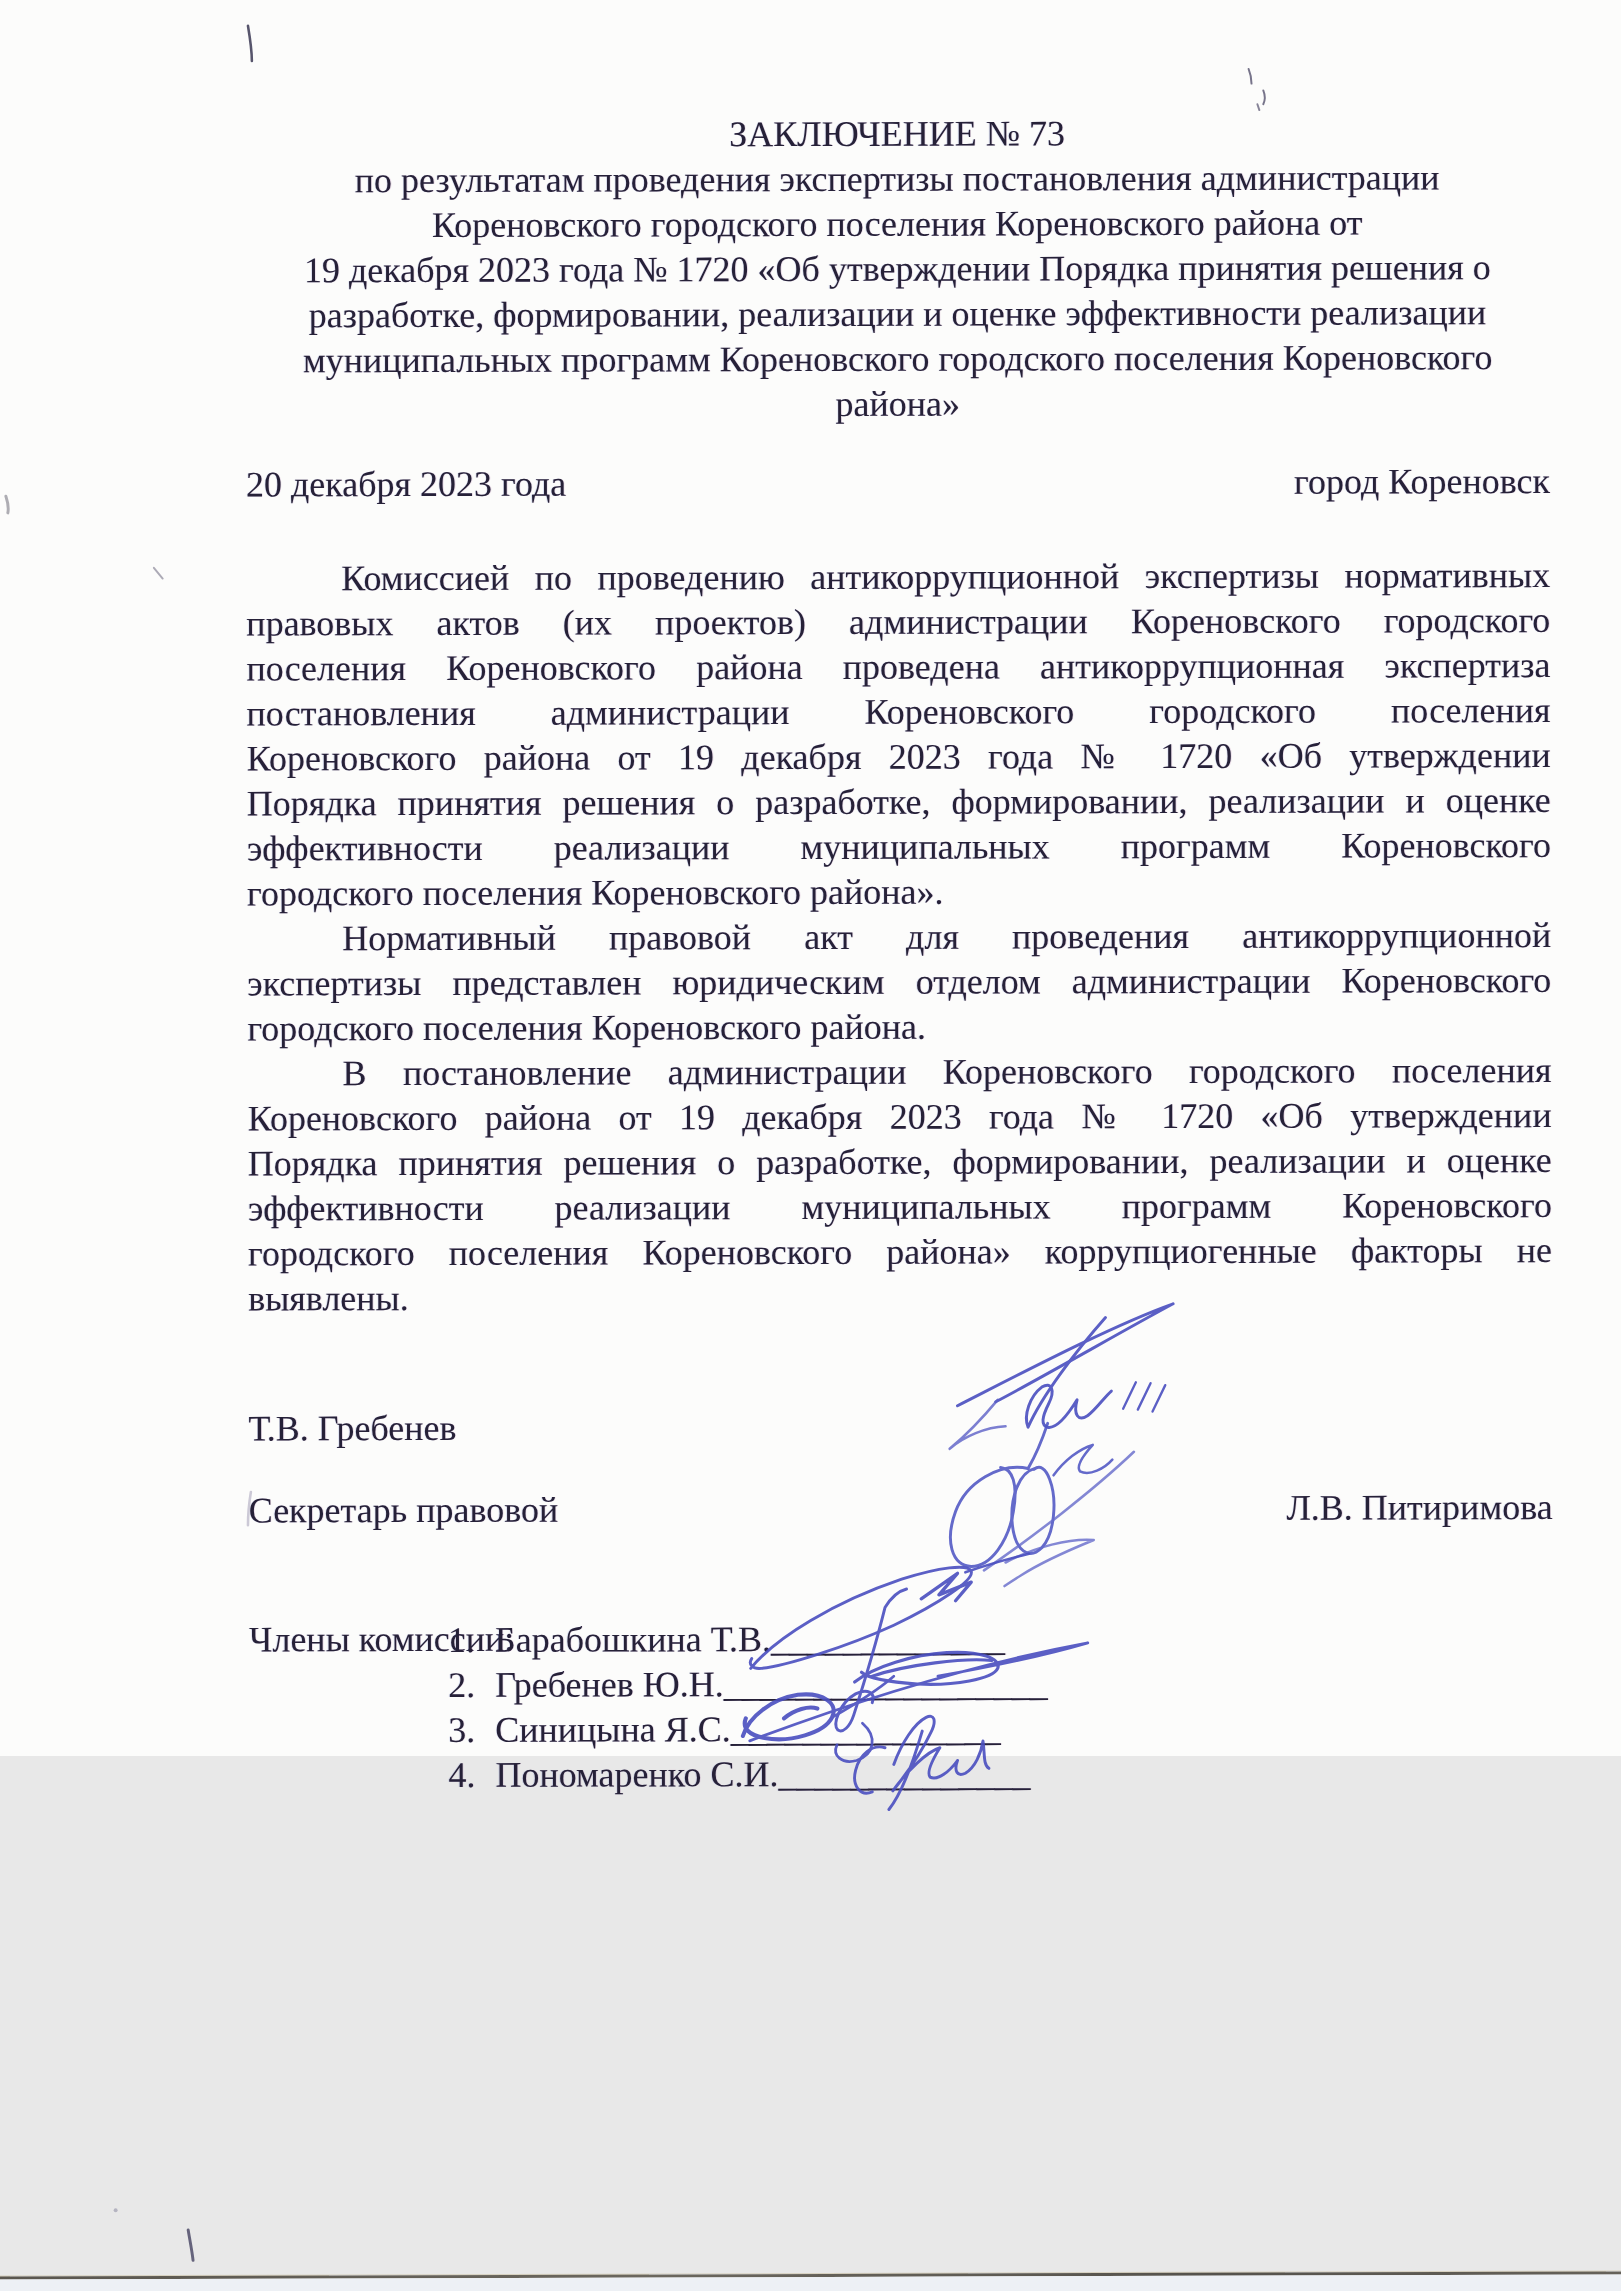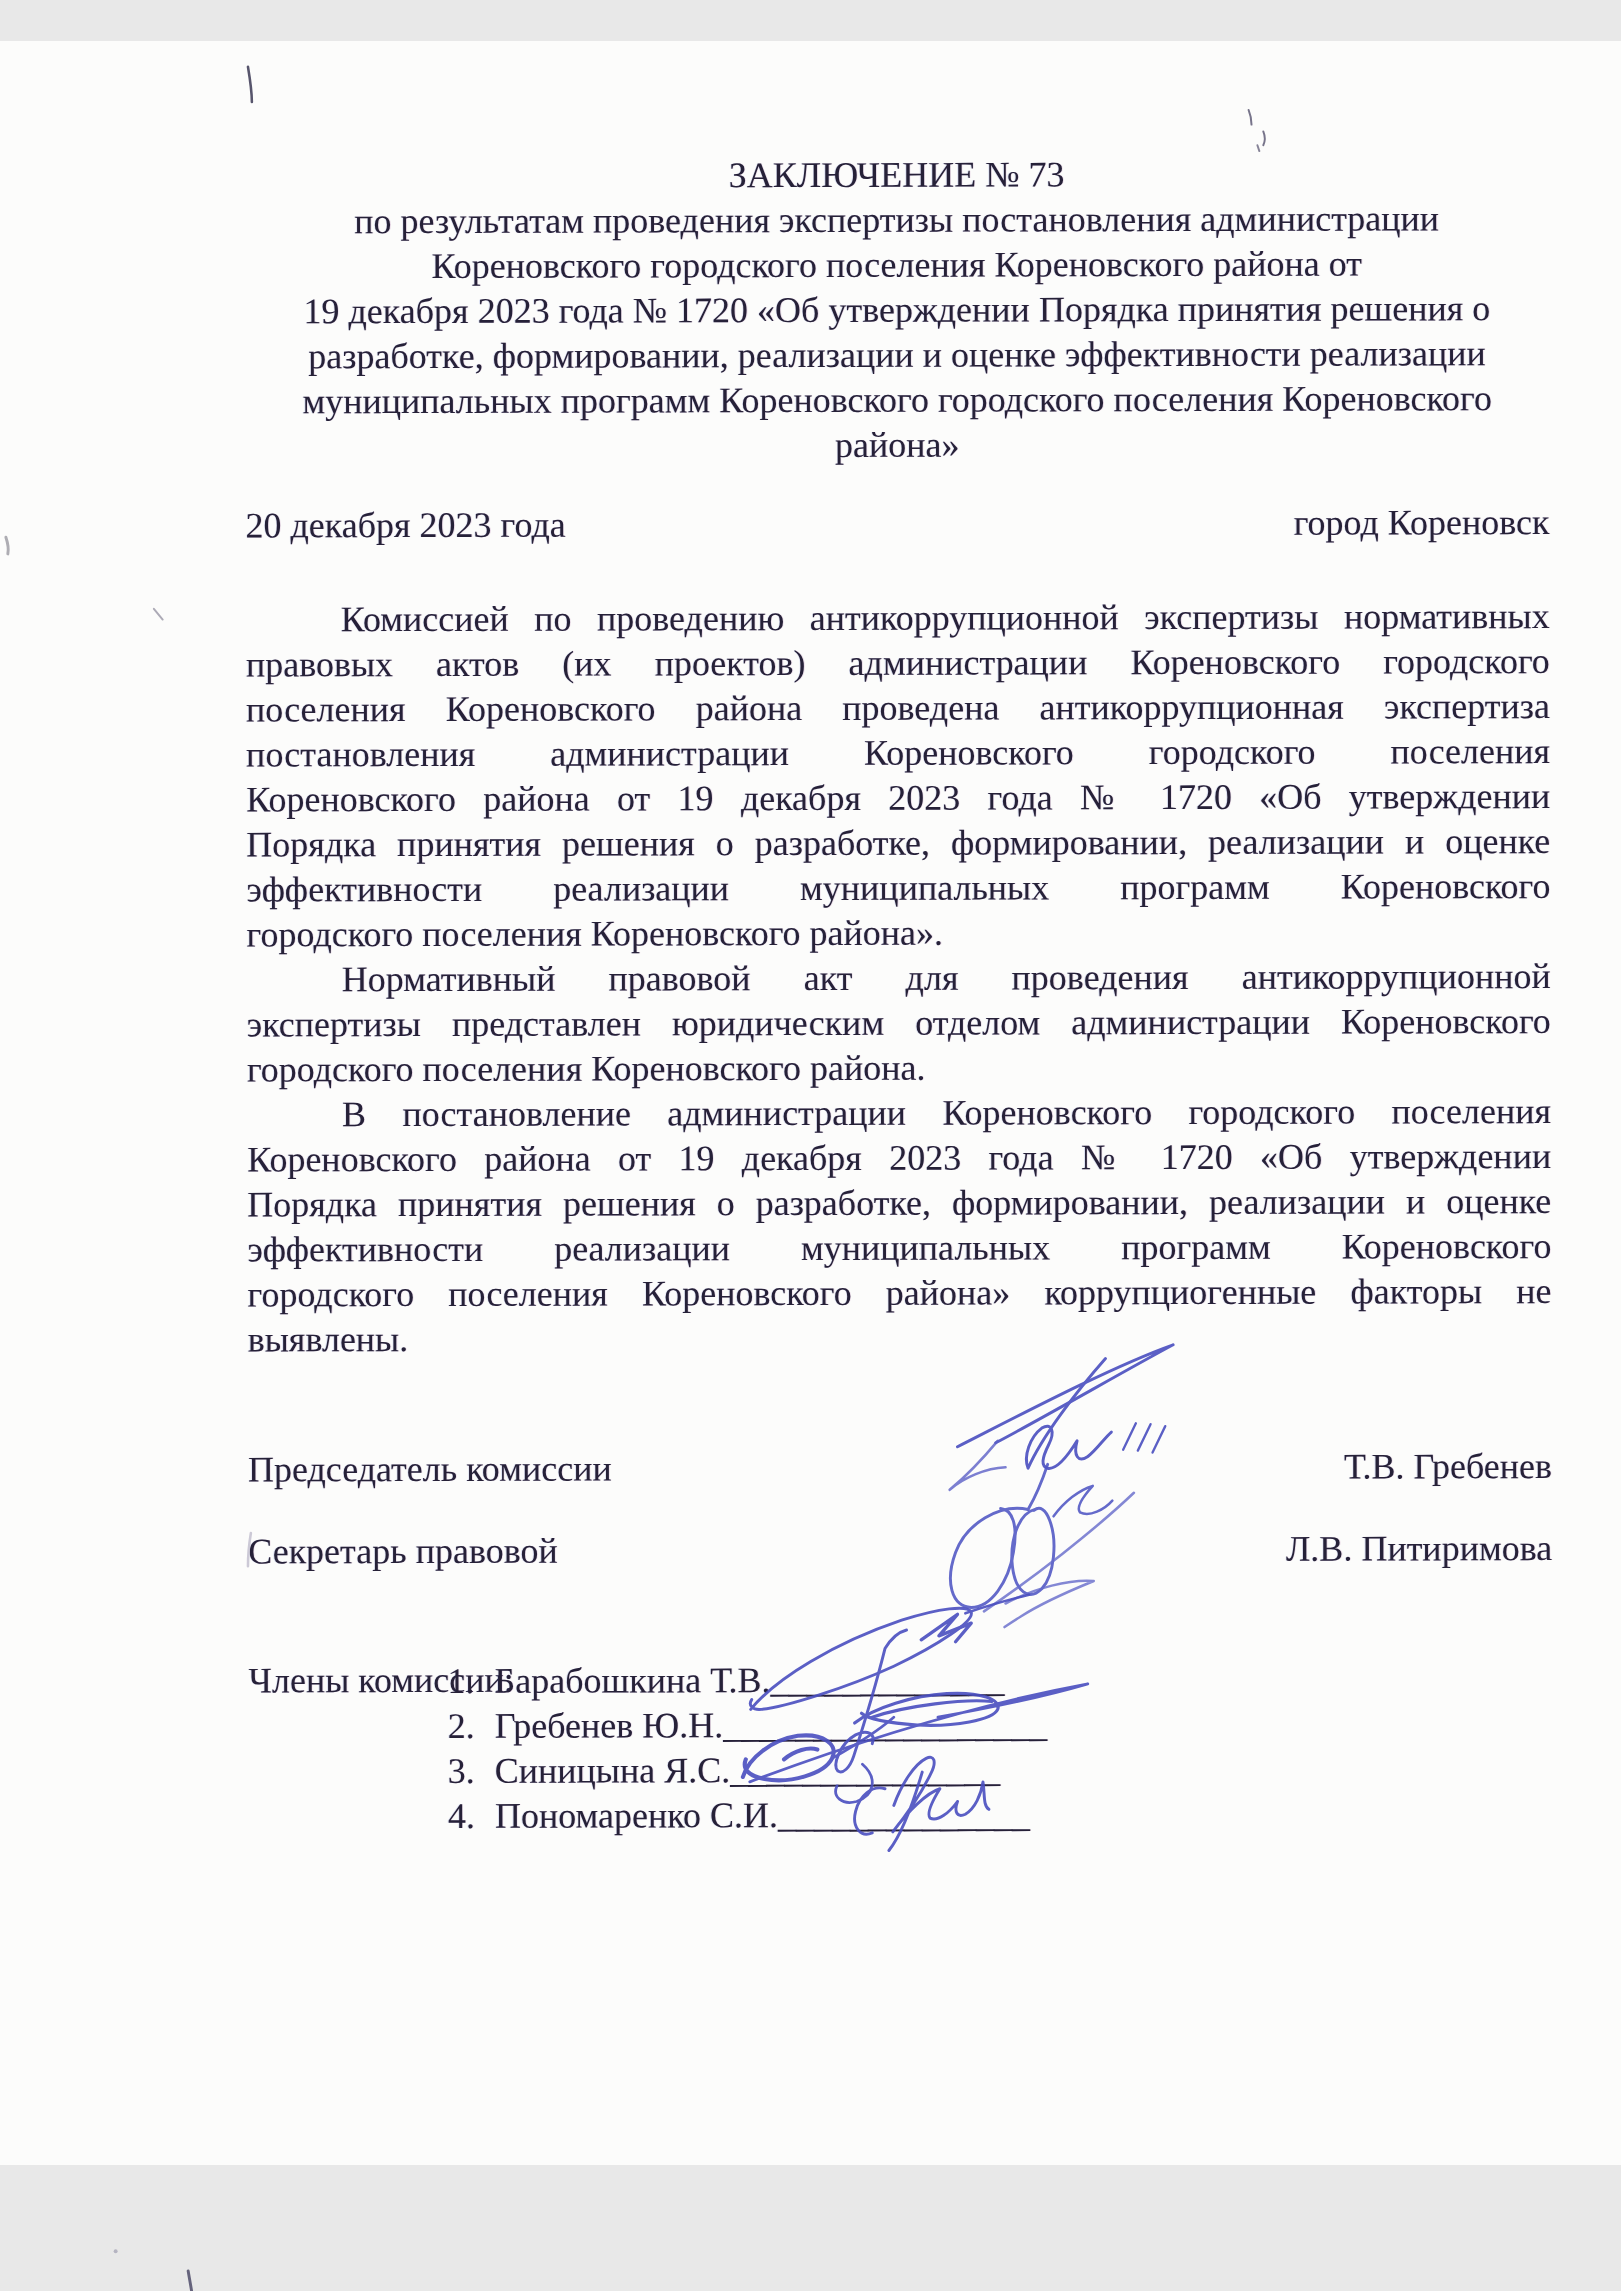--- a/index.html
+++ b/index.html
@@ -7,24 +7,23 @@
     --sig:#4a4fc0;
     --paper:#fcfcfb;
   }
   html,body{margin:0;padding:0;}
   body{
     width:1621px;height:2292px;overflow:hidden;
     background:#e8e8e8;
     font-family:"Liberation Serif","DejaVu Serif",serif;
   }
   .page{
-    position:relative;width:1621px;height:2124px;
+    position:relative;width:1621px;height:1756px;
     background:var(--paper);
     color:var(--ink);
-    margin-top:41px;
   }
   .content{
     position:absolute;inset:0;
     transform:rotate(-0.15deg);
     transform-origin:50% 50%;
     font-size:36px;
     line-height:45px;
     
     text-shadow:0.8px 0 0.4px rgba(150,70,140,0.16), -0.8px 0 0.4px rgba(60,90,190,0.16);
   }
@@ -114,21 +113,20 @@
           <div class="jline first">В постановление администрации Кореновского городского поселения</div>
           <div class="jline">Кореновского района от 19 декабря 2023 года № 1720 «Об утверждении</div>
           <div class="jline">Порядка принятия решения о разработке, формировании, реализации и оценке</div>
           <div class="jline">эффективности реализации муниципальных программ Кореновского</div>
           <div class="jline">городского поселения Кореновского района» коррупциогенные факторы не</div>
           <div class="jline end">выявлены.</div>
         </div>
       </div>
 
     <div class="sig-row chair">
-      <span>Председатель комиссии</span>
       <span>Т.В. Гребенев</span>
     </div>
 
     <div class="sig-row secretary">
       <span>Секретарь правовой</span>
       <span>Л.В. Питиримова</span>
     </div>
 
     <div class="members-heading">Члены комиссии:</div>
 

